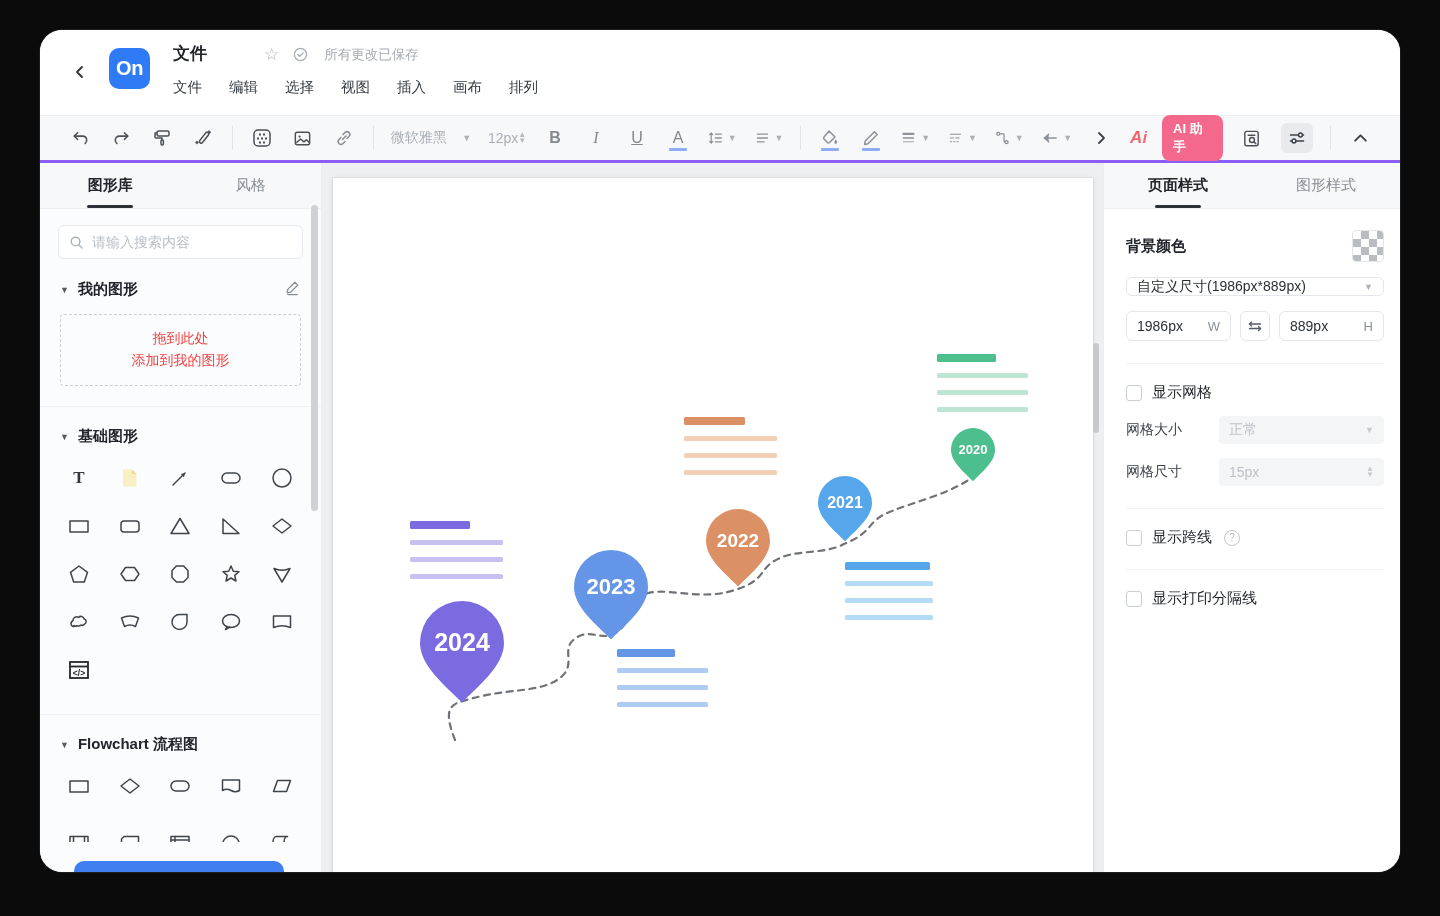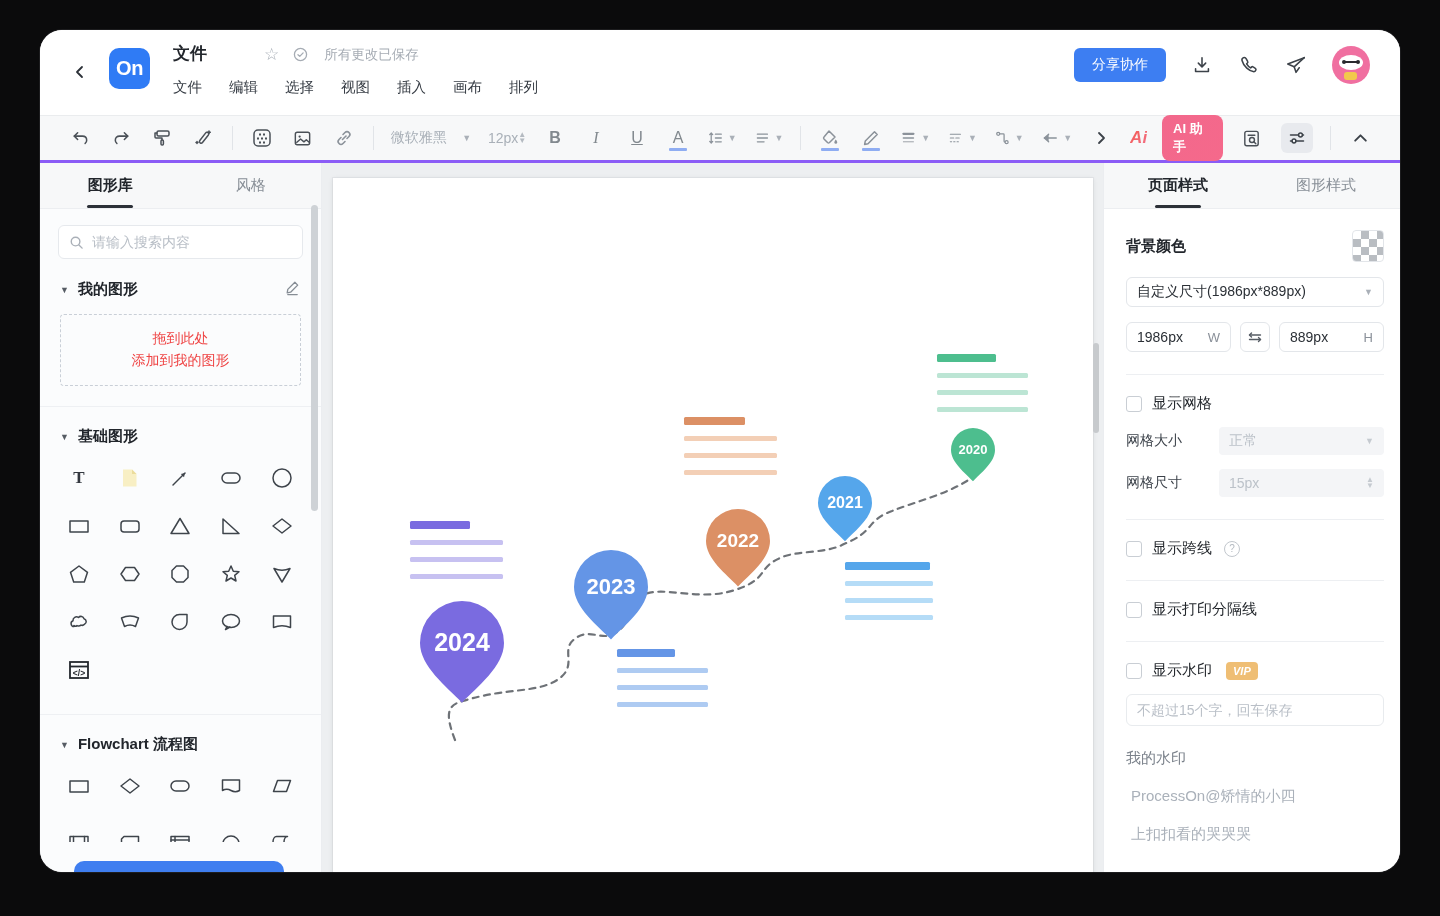--- a/index.html
+++ b/index.html
@@ -82,21 +82,21 @@
 
   
   .rp-tabs { height:46px; background:#f7f8f9; border-bottom:1px solid #eceef1; display:flex; }
   .rp-body { padding:0 16px 0 22px; }
   .rp-row { display:flex; align-items:center; }
   .row-bg { margin-top:21px; justify-content:space-between; }
   .rp-label-b { font-size:15px; font-weight:bold; color:#22262c; }
   .checker { width:32px; height:32px; border-radius:4px; border:1px solid #e2e5e9;
     background-image:linear-gradient(45deg,#b9bdc2 25%,transparent 25%,transparent 75%,#b9bdc2 75%),linear-gradient(45deg,#b9bdc2 25%,transparent 25%,transparent 75%,#b9bdc2 75%);
     background-size:16px 16px; background-position:0 0,8px 8px; background-color:#fff; cursor:pointer; }
-  .rp-select { margin-top:15px; height:30px; border:1px solid #e3e6ea; border-radius:6px; background:#fff; display:flex; align-items:center; padding:0 10px; font-size:14px; color:#2b3036; cursor:pointer; }
+  .rp-select { margin-top:15px; height:19px; border:1px solid #e3e6ea; border-radius:6px; background:#fff; display:flex; align-items:center; padding:0 10px; font-size:14px; color:#2b3036; cursor:pointer; }
   .rp-select .car { margin-left:auto; font-size:9px; color:#aab0b8; }
   .dims { margin-top:15px; display:flex; gap:9px; }
   .dim-box { flex:1; height:30px; border:1px solid #e3e6ea; border-radius:6px; background:#fff; display:flex; align-items:center; padding:0 10px; }
   .dim-box .val { font-size:14px; color:#2b3036; }
   .dim-box .unit { margin-left:auto; font-size:13px; color:#8a9099; }
   .swap { width:30px; height:30px; flex:none; border:1px solid #e3e6ea; border-radius:6px; background:#fff; display:flex; align-items:center; justify-content:center; color:#565c64; cursor:pointer; }
   .rp-sec { border-top:1px solid #edeff2; margin-top:22px; padding-top:19px; }
   .chk-row { display:flex; align-items:center; gap:10px; }
   .chk { width:16px; height:16px; border:1.5px solid #c9ced4; border-radius:3px; background:#fff; flex:none; cursor:pointer; }
   .chk-label { font-size:15px; color:#23272c; font-weight:500; }
@@ -139,39 +139,20 @@
     <div class="title-meta">
       <span class="star">☆</span>
       <span class="saved">
         <svg width="15" height="15" viewBox="0 0 16 16" fill="none" stroke="#a6acb4" stroke-width="1.4" stroke-linecap="round" stroke-linejoin="round">
             <circle cx="8" cy="8" r="6.5"></circle>
             <path d="M5.3 8.2 L7.2 10 L10.8 6.3"></path>
           </svg>
         <span>所有更改已保存</span>
       </span>
     </div>
-    <div class="header-right">
-      <button class="share-btn">分享协作</button>
-      <svg class="hicon" viewBox="0 0 24 24" fill="none" stroke="currentColor" stroke-width="1.7" stroke-linecap="round" stroke-linejoin="round">
-          <path d="M12 4 v10 M8 10 l4 4 4-4"></path>
-          <path d="M5 16 v3 h14 v-3"></path>
-        </svg>
-      <svg class="hicon" viewBox="0 0 24 24" fill="none" stroke="currentColor" stroke-width="1.7" stroke-linecap="round" stroke-linejoin="round">
-          <path d="M6 4 c-1.2.6-2 1.6-1.6 3 .8 3 2.5 6 5.2 8.4 2.3 2 4.6 3.3 7 3.8 1.4.3 2.4-.6 2.9-1.8.3-.7 0-1.4-.6-1.8l-2.4-1.5c-.6-.4-1.3-.3-1.8.2l-.9.9c-1.6-1-3.4-2.8-4.4-4.5l.9-.9c.5-.5.6-1.2.2-1.8L9 5.2 C8.5 4.3 7.1 3.5 6 4 Z"></path>
-        </svg>
-      <svg class="hicon" viewBox="0 0 24 24" fill="none" stroke="currentColor" stroke-width="1.7" stroke-linecap="round" stroke-linejoin="round">
-          <path d="M21 4 L3 11 l7 3 2 6 3.5-5"></path>
-          <path d="M21 4 L10 14"></path>
-        </svg>
-      <div class="avatar">
-          <div class="face"></div>
-          <div class="eyes"></div>
-          <div class="patch"></div>
-        </div>
-    </div>
   </div>
 
   <div class="toolbar">
     <div class="tbtn">
         <svg width="19" height="19" viewBox="0 0 20 20" fill="none" stroke="currentColor" stroke-width="1.6" stroke-linecap="round" stroke-linejoin="round">
           <path d="M7 4 L3.5 7.5 L7 11"></path>
           <path d="M3.5 7.5 H12 c3 0 4.5 2 4.5 4.3 0 1.5-.6 2.7-1.6 3.4"></path>
         </svg>
       </div>
     <div class="tbtn">
@@ -663,29 +644,16 @@
           </div>
         </div>
 
         <div class="rp-sec">
           <div class="chk-row">
             <div class="chk"></div>
             <span class="chk-label">显示打印分隔线</span>
           </div>
         </div>
 
-        <div class="rp-sec">
-          <div class="chk-row">
-            <div class="chk"></div>
-            <span class="chk-label">显示水印</span>
-            <span class="vip">VIP</span>
-          </div>
-          <div class="wm-input">
-            <input type="text" placeholder="不超过15个字，回车保存" style="">
-          </div>
-          <div class="my-wm">我的水印</div>
-          <div class="wm-item">ProcessOn@矫情的小四</div>
-          <div class="wm-item">上扣扣看的哭哭哭</div>
-        </div>
       </div>
     </div>
   </div>
 </div>
 
 </body></html>

